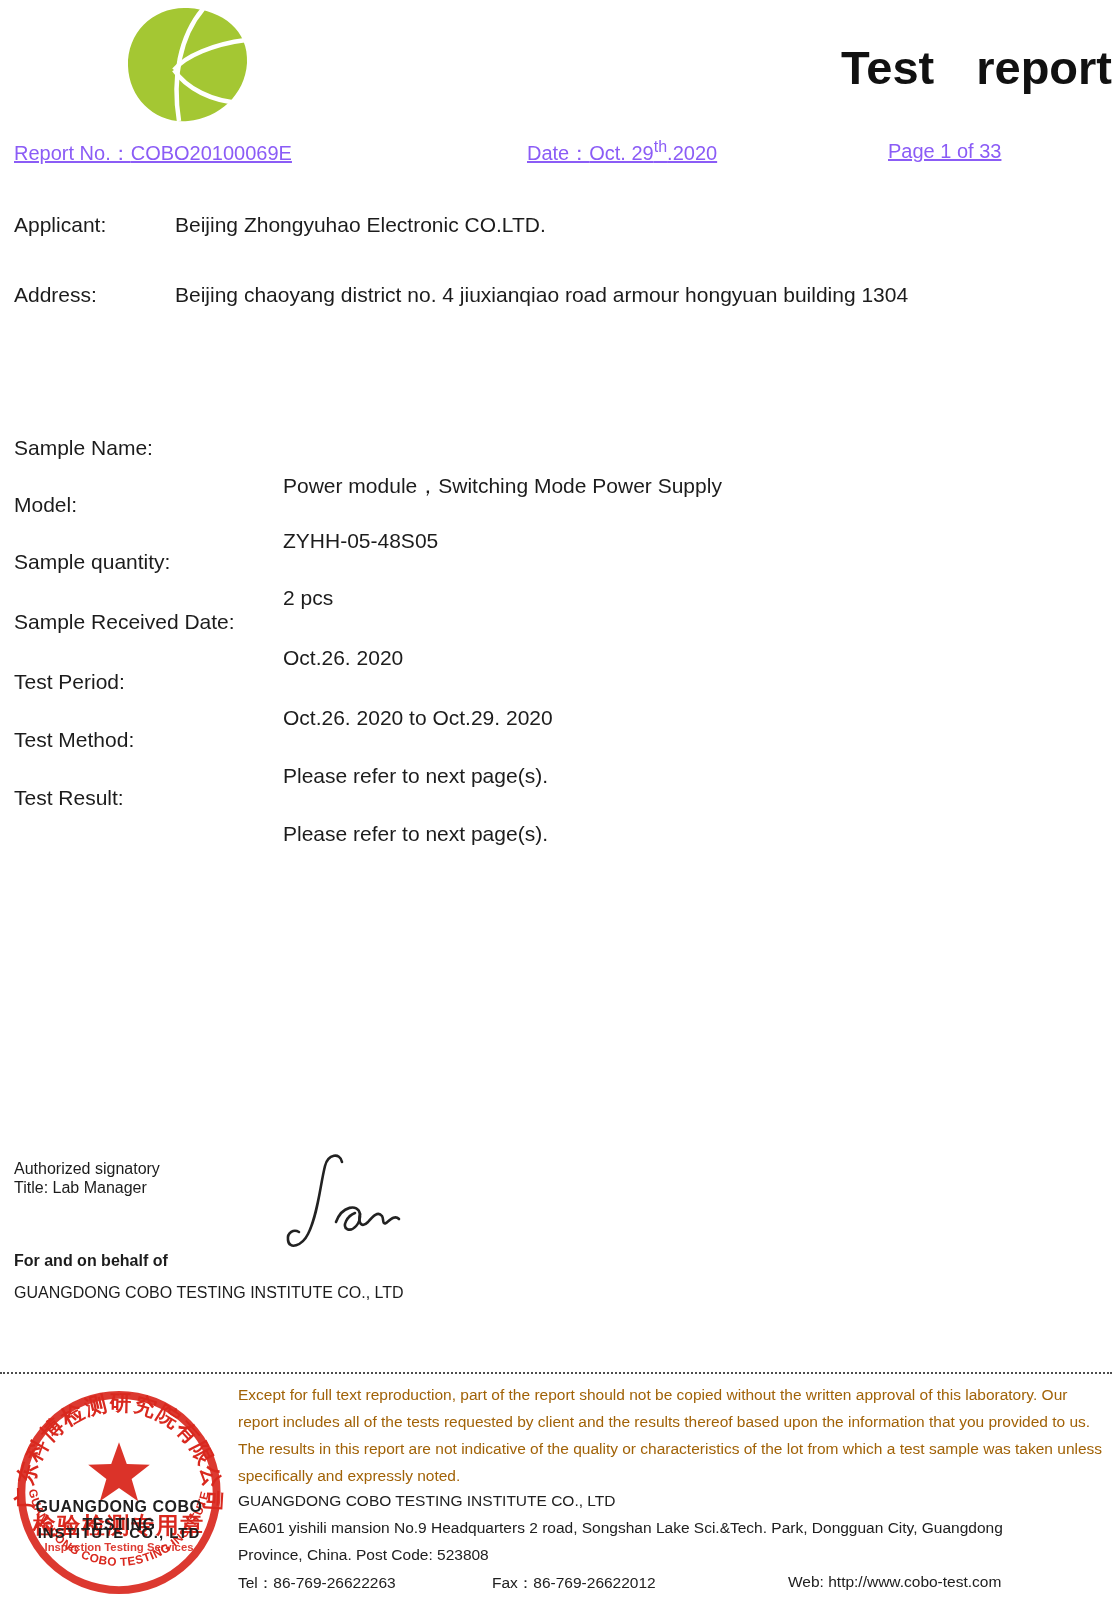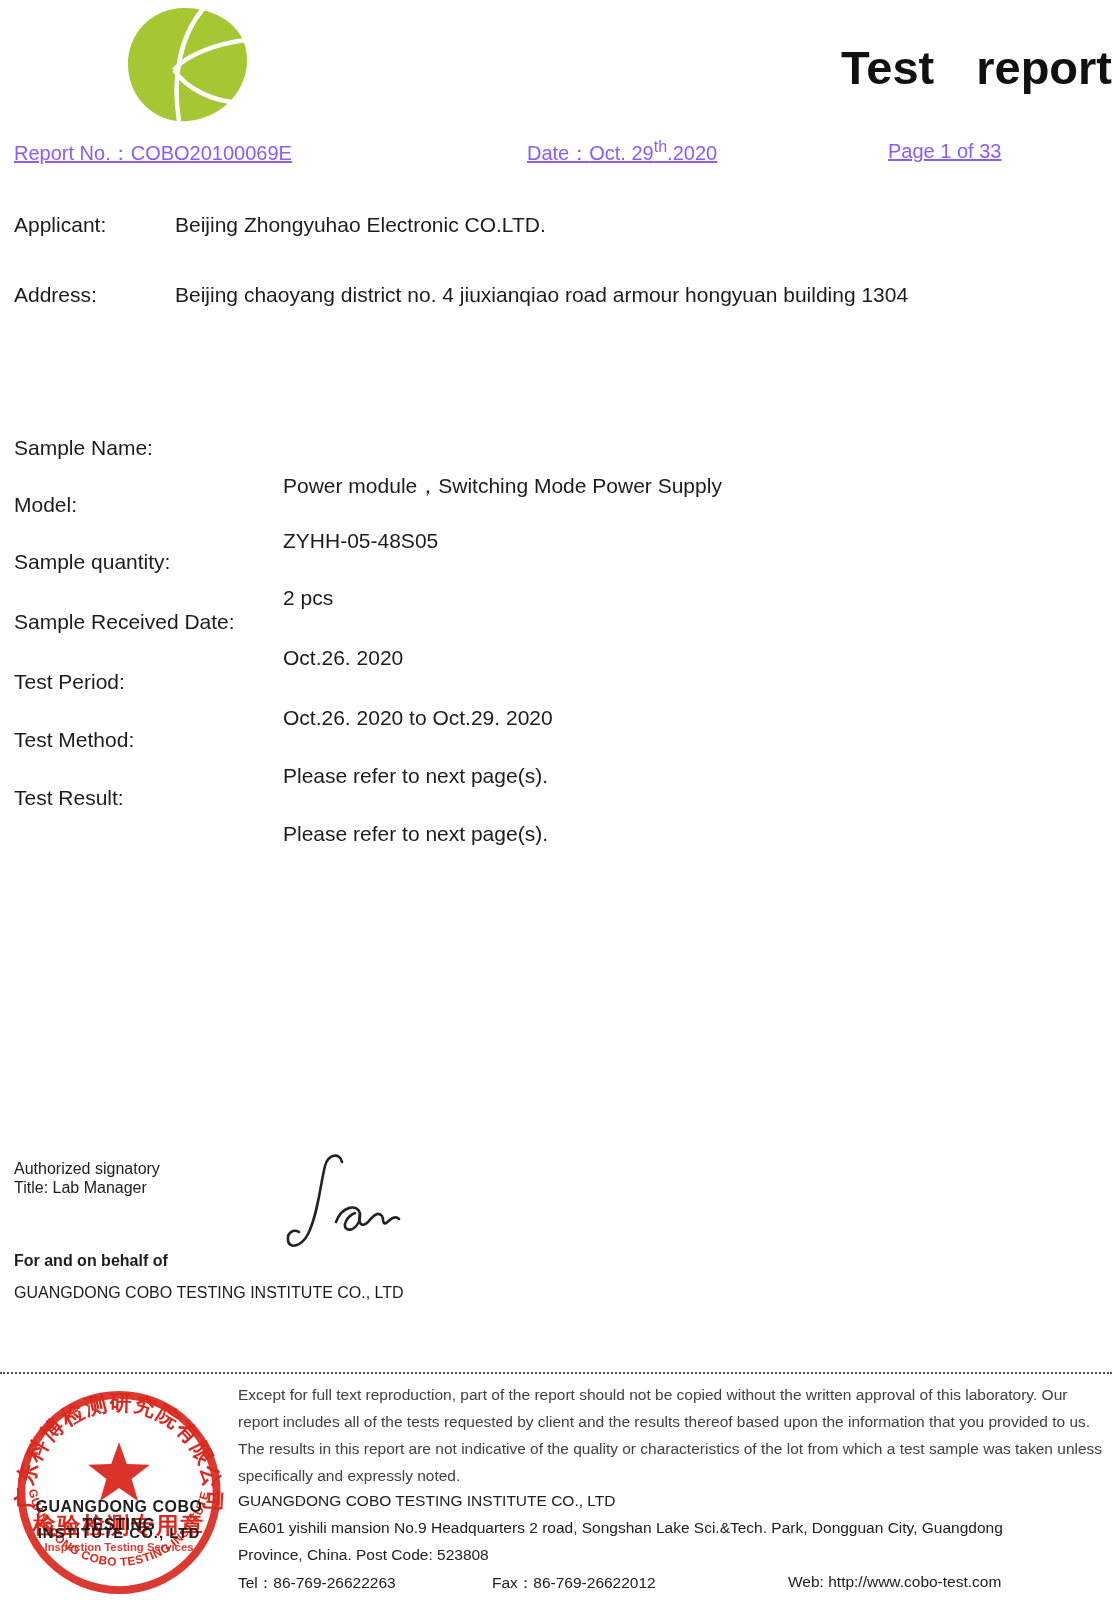--- a/index.html
+++ b/index.html
@@ -20,21 +20,21 @@
   sup.th{font-size:16px;vertical-align:super;line-height:0;}
   
   .lbl{left:14px;font-size:21px;}
   .val175{left:175px;font-size:21px;}
   .val283{left:283px;font-size:21px;margin-top:36px;}
   .intro{left:14px;font-size:21px;}
   
   .sigline{left:14px;font-size:16px;}
   
   .dotline{top:1372px;left:0;width:1112px;height:0;border-top:2px dotted #4d4d4d;}
-  .disclaimer{top:1381px;left:238px;width:868px;font-size:15.5px;line-height:27px;color:#404040;}
+  .disclaimer{top:1381px;left:238px;width:868px;font-size:15.5px;line-height:27px;color:#a16207;}
   .foot{font-size:15.5px;color:#202020;}
   
   .stampwrap{top:1385px;left:8px;width:222px;height:215px;}
   .overlay1{top:1498px;left:8px;width:222px;text-align:center;font-size:16px;font-weight:bold;letter-spacing:0.5px;color:#1e1e1e;}
   .overlay2{top:1524px;left:8px;width:222px;text-align:center;font-size:15px;font-weight:bold;letter-spacing:1px;color:#1e1e1e;}
 </style>
 </head>
 <body>
 
 <div class="page">

